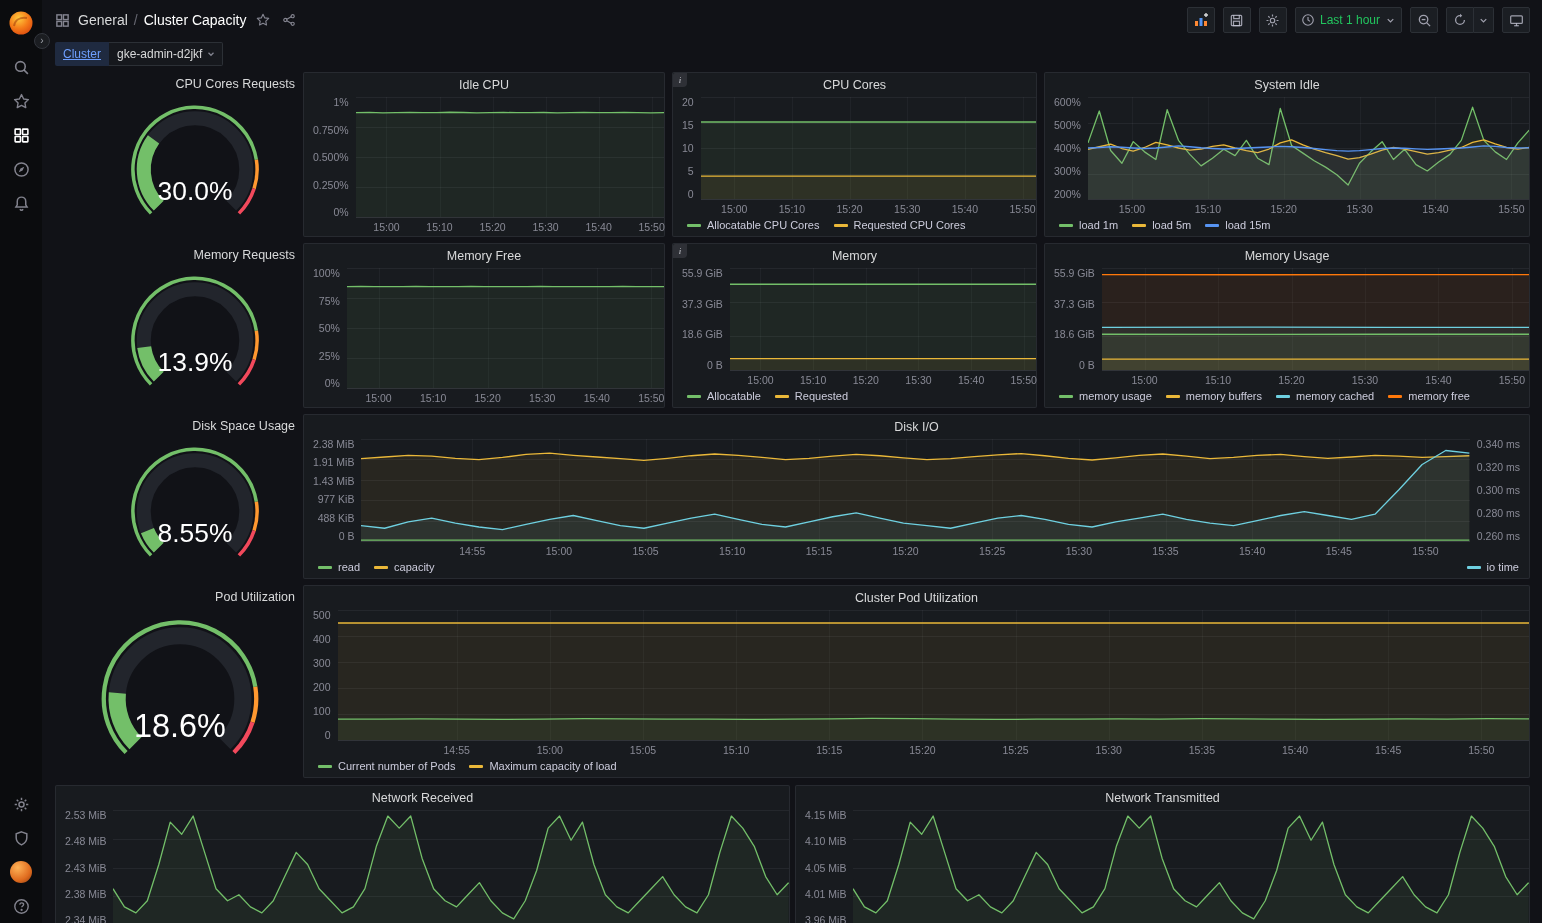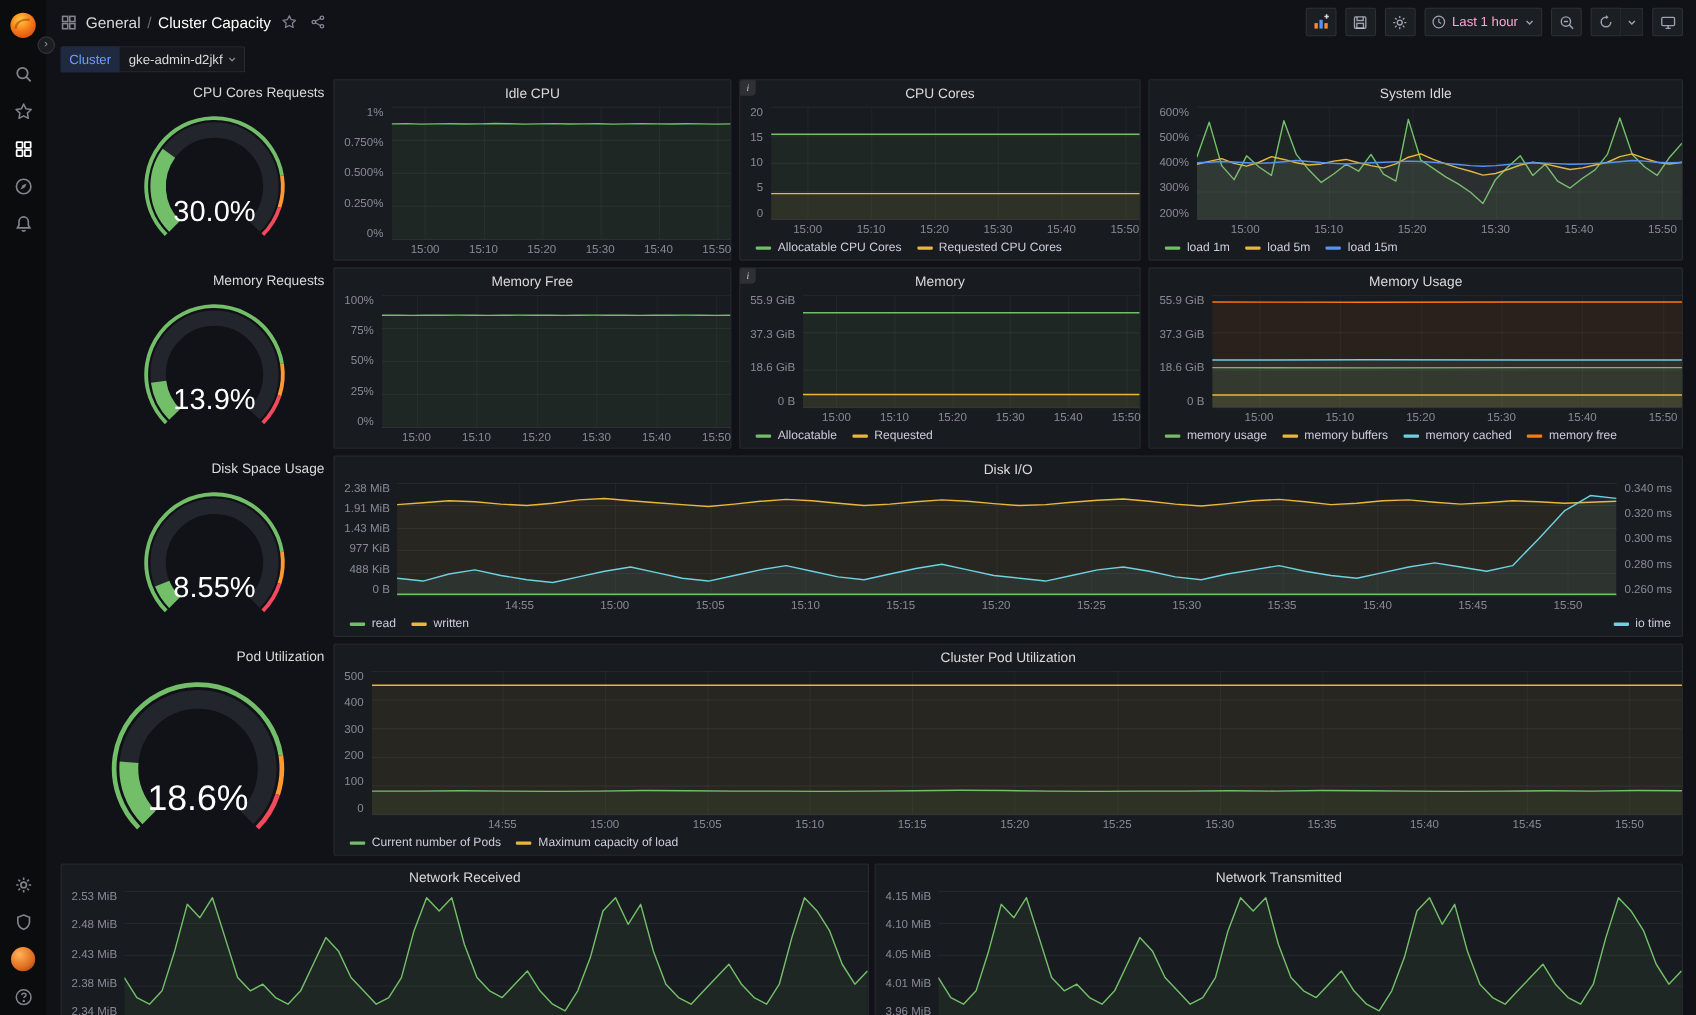--- a/index.html
+++ b/index.html
@@ -25,26 +25,26 @@
   .crumb { color:#d8d9da; font-size:14px; }
   .crumb-sep { color:rgba(204,204,220,0.45); margin:0 6px; font-size:14px; }
   .crumb-page { color:#ffffff; font-size:14px; }
   .crumb-action { background:none; border:none; color:rgba(204,204,220,0.62); margin-left:8px; cursor:pointer; padding:2px; }
   #topbar .right { margin-left:auto; display:flex; align-items:center; gap:8px; }
   .tb-btn { height:26px; min-width:28px; padding:0 5px; display:flex; align-items:center; justify-content:center; gap:5px;
     background:#1b1e23; border:1px solid #2c3036; border-radius:2px; color:rgba(204,204,220,0.75); cursor:pointer; font-size:12px; }
   .tb-group { display:flex; }
   .tb-group .tb-btn:first-child { border-radius:2px 0 0 2px; }
   .tb-group .tb-btn:last-child { border-radius:0 2px 2px 0; border-left:none; min-width:20px; padding:0 2px; }
-  .tb-time-label { color:#f9a8d4; white-space:nowrap; }
+  .tb-time-label { color:#22c55e; white-space:nowrap; }
 
   
   #submenu { position:absolute; left:42px; top:40px; right:0; height:28px; display:flex; align-items:center; padding-left:13px; }
   .var-chip { display:flex; align-items:center; height:24px; font-size:12px; cursor:pointer; }
-  .var-label { background:#1f2a40; color:#6e9fff; padding:0 8px; height:24px; display:flex; align-items:center; border-radius:2px 0 0 2px; }
+  .var-label { background:#1f2a40; color:#6e9fff; padding:0 8px; height:24px; display:flex; align-items:center; border-radius:2px 0 0 2px;text-decoration:underline; }
   .var-value { background:#16181d; border:1px solid #2c3036; border-left:none; color:#d8d9da; padding:0 6px 0 8px; height:24px; display:flex; align-items:center; gap:4px; border-radius:0 2px 2px 0; }
   .var-value svg { color:rgba(204,204,220,0.6); }
 
   
   #dashboard { position:absolute; left:42px; top:68px; width:1500px; height:855px; }
   .panel { position:absolute; background:#181b1f; border:1px solid rgba(204,204,220,0.09); border-radius:2px; display:flex; flex-direction:column; }
   .gauge-panel { background:transparent; border:none; align-items:flex-end; }
   .panel-title { height:24px; line-height:24px; text-align:center; font-size:12.5px; color:#d8d9da; white-space:nowrap; overflow:hidden; cursor:pointer; flex:none; }
   .info-corner { position:absolute; top:0; left:0; width:14px; height:14px; background:rgba(204,204,220,0.12); color:#c7c9cf; font-size:9px; font-style:italic; font-family:"Liberation Serif", serif; text-align:center; line-height:14px; border-radius:2px 0 4px 0; cursor:pointer; }
 
@@ -650,21 +650,21 @@
           <span class="xlabel" style="left: 96%;">15:50</span>
         </div>
       </div>
       <div class="legend">
         <span class="legend-item">
           <span class="sw" style="background: rgb(115, 191, 105);"></span>
           <span>read</span>
         </span>
         <span class="legend-item">
           <span class="sw" style="background: rgb(234, 184, 57);"></span>
-          <span>written</span>
+          <span>capacity</span>
         </span>
         <span class="spacer"></span>
         <span class="legend-item">
           <span class="sw" style="background: rgb(110, 208, 224);"></span>
           <span>io time</span>
         </span>
       </div>
     </section>
   <section class="panel" data-panel="pods">
       <div class="panel-title">Cluster Pod Utilization</div>

